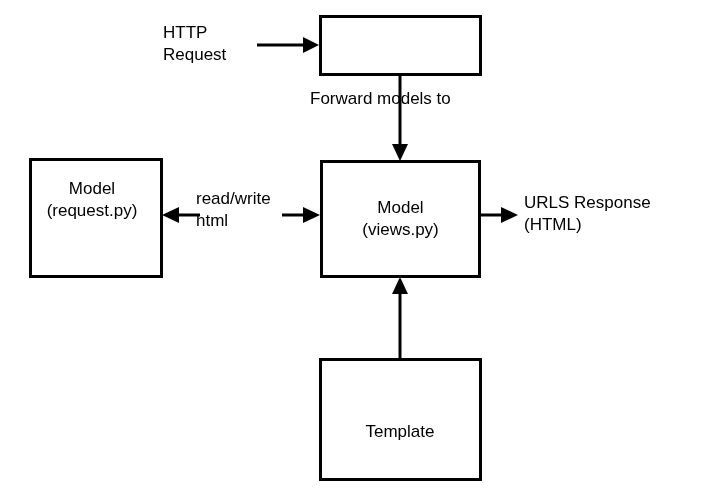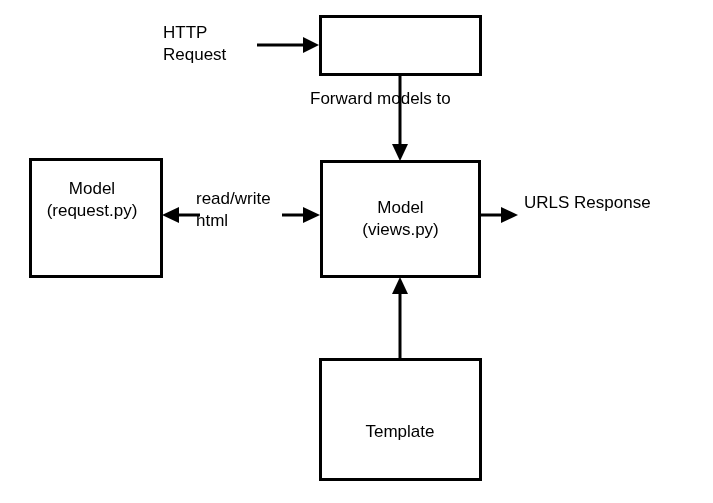--- a/index.html
+++ b/index.html
@@ -141,15 +141,16 @@
     <div>Forward models to</div>
   </div>
 
   <div class="lbl" id="label-readwrite">
     <div>read/write</div>
     <div>html</div>
   </div>
 
   <div class="lbl" id="label-http-response">
     <div>URLS Response</div>
+    <div>(HTML)</div>
   </div>
 
 </div>
 
 </body></html>

